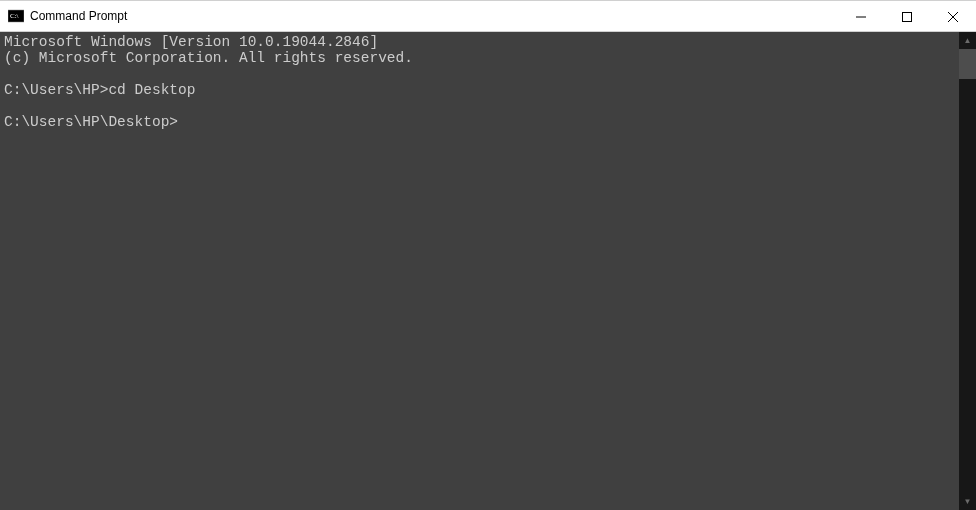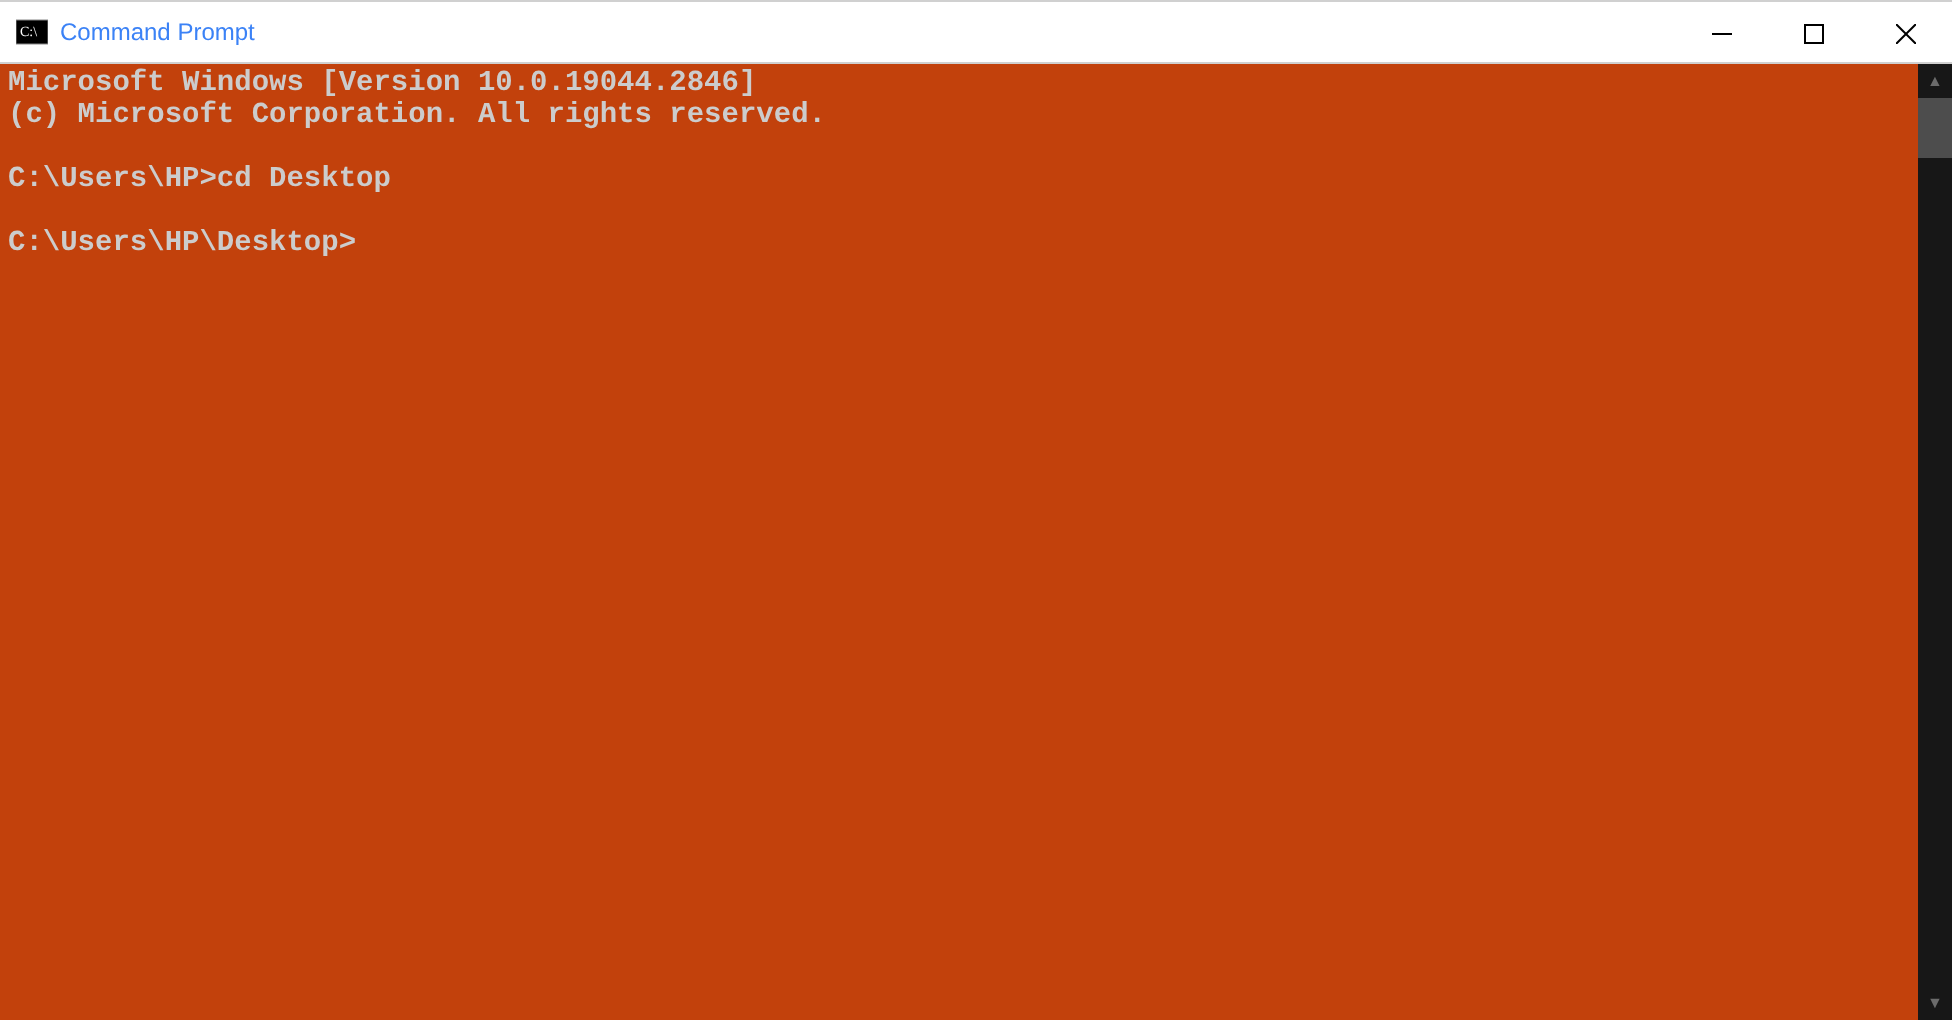--- a/index.html
+++ b/index.html
@@ -32,42 +32,41 @@
       flex: 1;
     }
     .app-icon {
       width: 16px;
       height: 16px;
       margin-right: 6px;
       display: inline-block;
     }
     .title-text {
       font-size: 12px;
-      color: #3b82f6;
+      color: #000000;
     }
     .window-controls {
       display: flex;
       height: 100%;
     }
     .win-btn {
       width: 46px;
       height: 31px;
       display: flex;
       align-items: center;
       justify-content: center;
       background: transparent;
       border: none;
       cursor: pointer;
     }
     .console-area {
       flex: 1;
-      background: #c2410c;
+      background: #404040;
       display: flex;
       overflow: hidden;
-      font-weight: bold;
     }
     .console-text {
       flex: 1;
       padding: 2px 0 0 4px;
       font-family: Consolas, "Courier New", monospace;
       font-size: 14.5px;
       line-height: 16px;
       color: #cccccc;
       white-space: pre;
       overflow: hidden;

